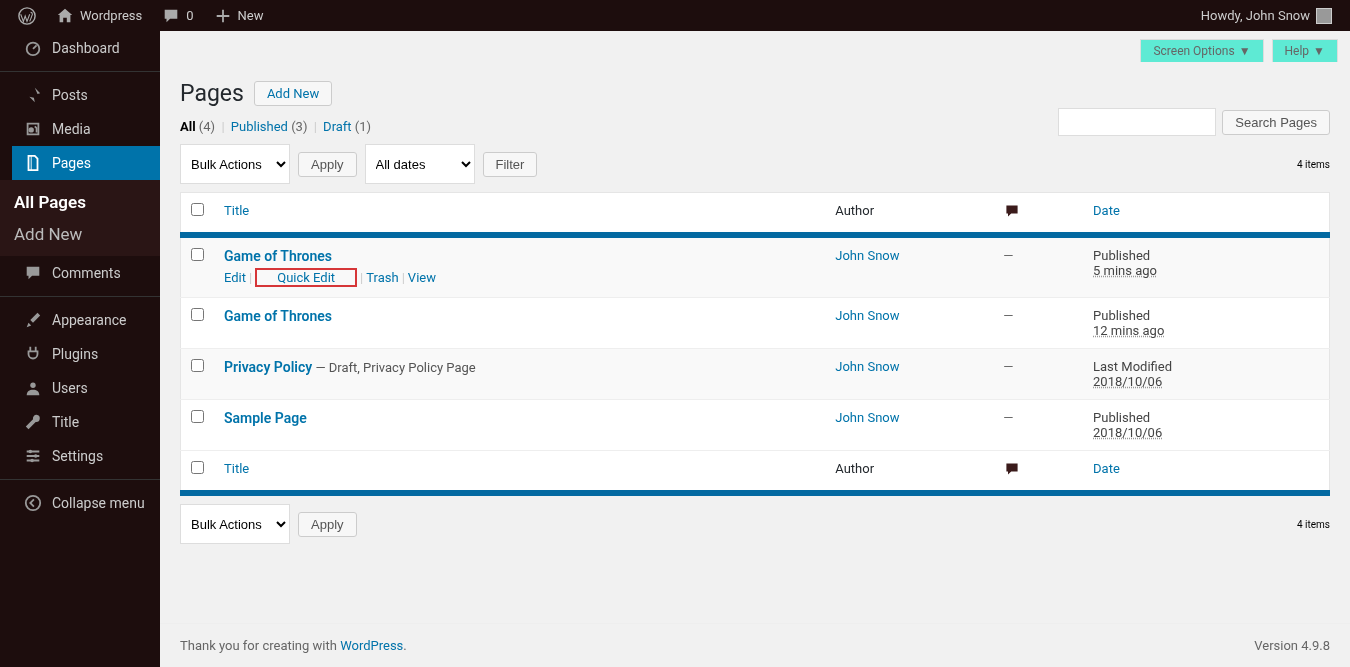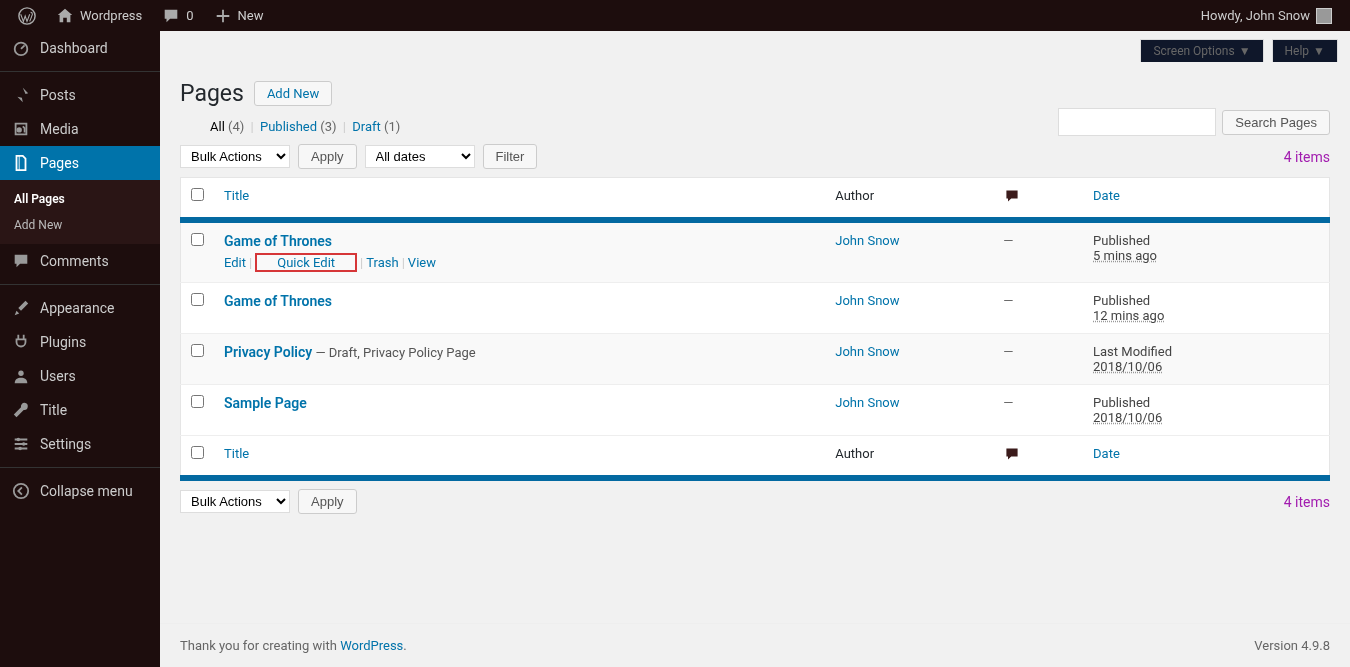--- a/index.html
+++ b/index.html
@@ -6,51 +6,51 @@
 body { font-family: -apple-system, BlinkMacSystemFont, "Segoe UI", Roboto, sans-serif; font-size: 13px; color: #444; background: #f1f1f1; }
 a { color: #0073aa; text-decoration: none; }
 
 .adminbar { position: fixed; top: 0; left: 0; right: 0; height: 31px; background: #1d0d0d; color: #ccc; display: flex; align-items: center; justify-content: space-between; padding: 0 8px; font-size: 13px; z-index: 100; }
 .adminbar-left, .adminbar-right { display: flex; align-items: center; gap: 0; }
 .adminbar-item { display: flex; align-items: center; gap: 6px; padding: 0 10px; height: 31px; cursor: pointer; color: #ccc; }
 .adminbar svg { width: 18px; height: 18px; fill: #aaa; }
 .avatar { width: 16px; height: 16px; background: #999; border: 1px solid #ccc; }
 
 .sidebar { position: fixed; top: 31px; left: 0; bottom: 0; width: 160px; background: #1d0d0d; color: #eee; font-size: 14px; }
-.sidebar-item { display: flex; align-items: center; gap: 10px; padding: 8px 12px; color: #ccc; cursor: pointer; }
+.sidebar-item { display: flex; align-items: center; gap: 10px; padding: 8px 12px; color: #ccc; cursor: pointer; margin-left: 12px; }
 .sidebar-item.active { background: #0073aa; color: #fff; position: relative; }
 .sidebar-item.active::after { content: ""; position: absolute; right: -8px; top: 50%; transform: translateY(-50%); border: 8px solid transparent; border-right-color: #f1f1f1; }
 .sidebar-sub { background: #2a1515; padding: 6px 0; }
-.sidebar-sub-item { padding: 6px 14px; color: #bbb; font-size: 12px; cursor: pointer; }
+.sidebar-sub-item { padding: 6px 14px; color: #bbb; font-size: 17px; cursor: pointer; }
 .sidebar-sub-item.current { color: #fff; font-weight: 600; }
 .sidebar-separator { border-top: 1px solid #333; margin: 6px 0; }
 .sidebar svg { width: 18px; height: 18px; fill: #999; }
 .sidebar-item.active svg { fill: #fff; }
 
 .main { margin-left: 160px; margin-top: 31px; padding: 0; min-height: calc(100vh - 31px); position: relative; }
 .content { padding: 10px 20px 60px; }
 
 .top-tabs { display: flex; justify-content: flex-end; gap: 8px; padding: 8px 12px 0 0; }
-.screen-tab { background: #0f172a; border: 1px solid #ddd; border-bottom: none; padding: 4px 12px; font-size: 12px; color: #666; cursor: pointer; }
+.screen-tab { background: #5eead4; border: 1px solid #ddd; border-bottom: none; padding: 4px 12px; font-size: 12px; color: #666; cursor: pointer; }
 .screen-tab .arrow { margin-left: 4px; }
 
 .page-title { display: flex; align-items: center; gap: 10px; margin: 8px 0 12px; }
 .page-title h1 { font-size: 23px; font-weight: 400; color: #23282d; }
 .btn { display: inline-block; background: #f7f7f7; border: 1px solid #ccc; border-radius: 3px; padding: 4px 12px; font-size: 13px; color: #0073aa; cursor: pointer; }
 .btn-2 { background: #f7f7f7; border: 1px solid #ccc; border-radius: 3px; padding: 4px 12px; font-size: 13px; color: #555; cursor: pointer; }
 
 .filters { font-size: 13px; color: #666; margin-bottom: 10px; }
 .filters .sep { color: #ccc; margin: 0 3px; }
-.filters .active { color: #000; font-weight:400;margin-left:30px; }
+.filters .active { color: #000; font-weight:700; }
 
 .tablenav { display: flex; align-items: center; justify-content: space-between; margin: 8px 0; }
 .tablenav-left { display: flex; align-items: center; gap: 8px; }
-select { height: 23px; border: 1px solid #ddd; background: #fff; padding: 0 6px; font-size: 13px; min-width: 110px; }
+select { height: 40px; border: 1px solid #ddd; background: #fff; padding: 0 6px; font-size: 13px; min-width: 110px; }
 input[type=text] { height: 28px; border: 1px solid #ddd; padding: 0 6px; font-size: 13px; width: 158px; }
-.items-count { color: #a21caf; font-size: 14px; }
+.items-count { color: #000000; font-size: 10px; }
 
 .search-row { display: flex; justify-content: flex-end; align-items: center; gap: 6px; margin-top: -36px; margin-bottom: 4px; }
 
 table.wp-list { width: 100%; border-collapse: collapse; background: #fff; border: 1px solid #e5e5e5; }
 table.wp-list th, table.wp-list td { padding: 10px 10px; text-align: left; vertical-align: top; font-size: 13px; }
 table.wp-list thead th, table.wp-list tfoot th { border-bottom: 6px solid #0369a1; color: #0073aa; font-weight: 400; }
 table.wp-list thead th:first-child, table.wp-list tfoot th:first-child { width: 30px; }
 table.wp-list tbody tr { border-bottom: 1px solid #eee; }
 table.wp-list tbody tr:nth-child(odd) { background: #f9f9f9; }
 .col-title { width: 55%; }

